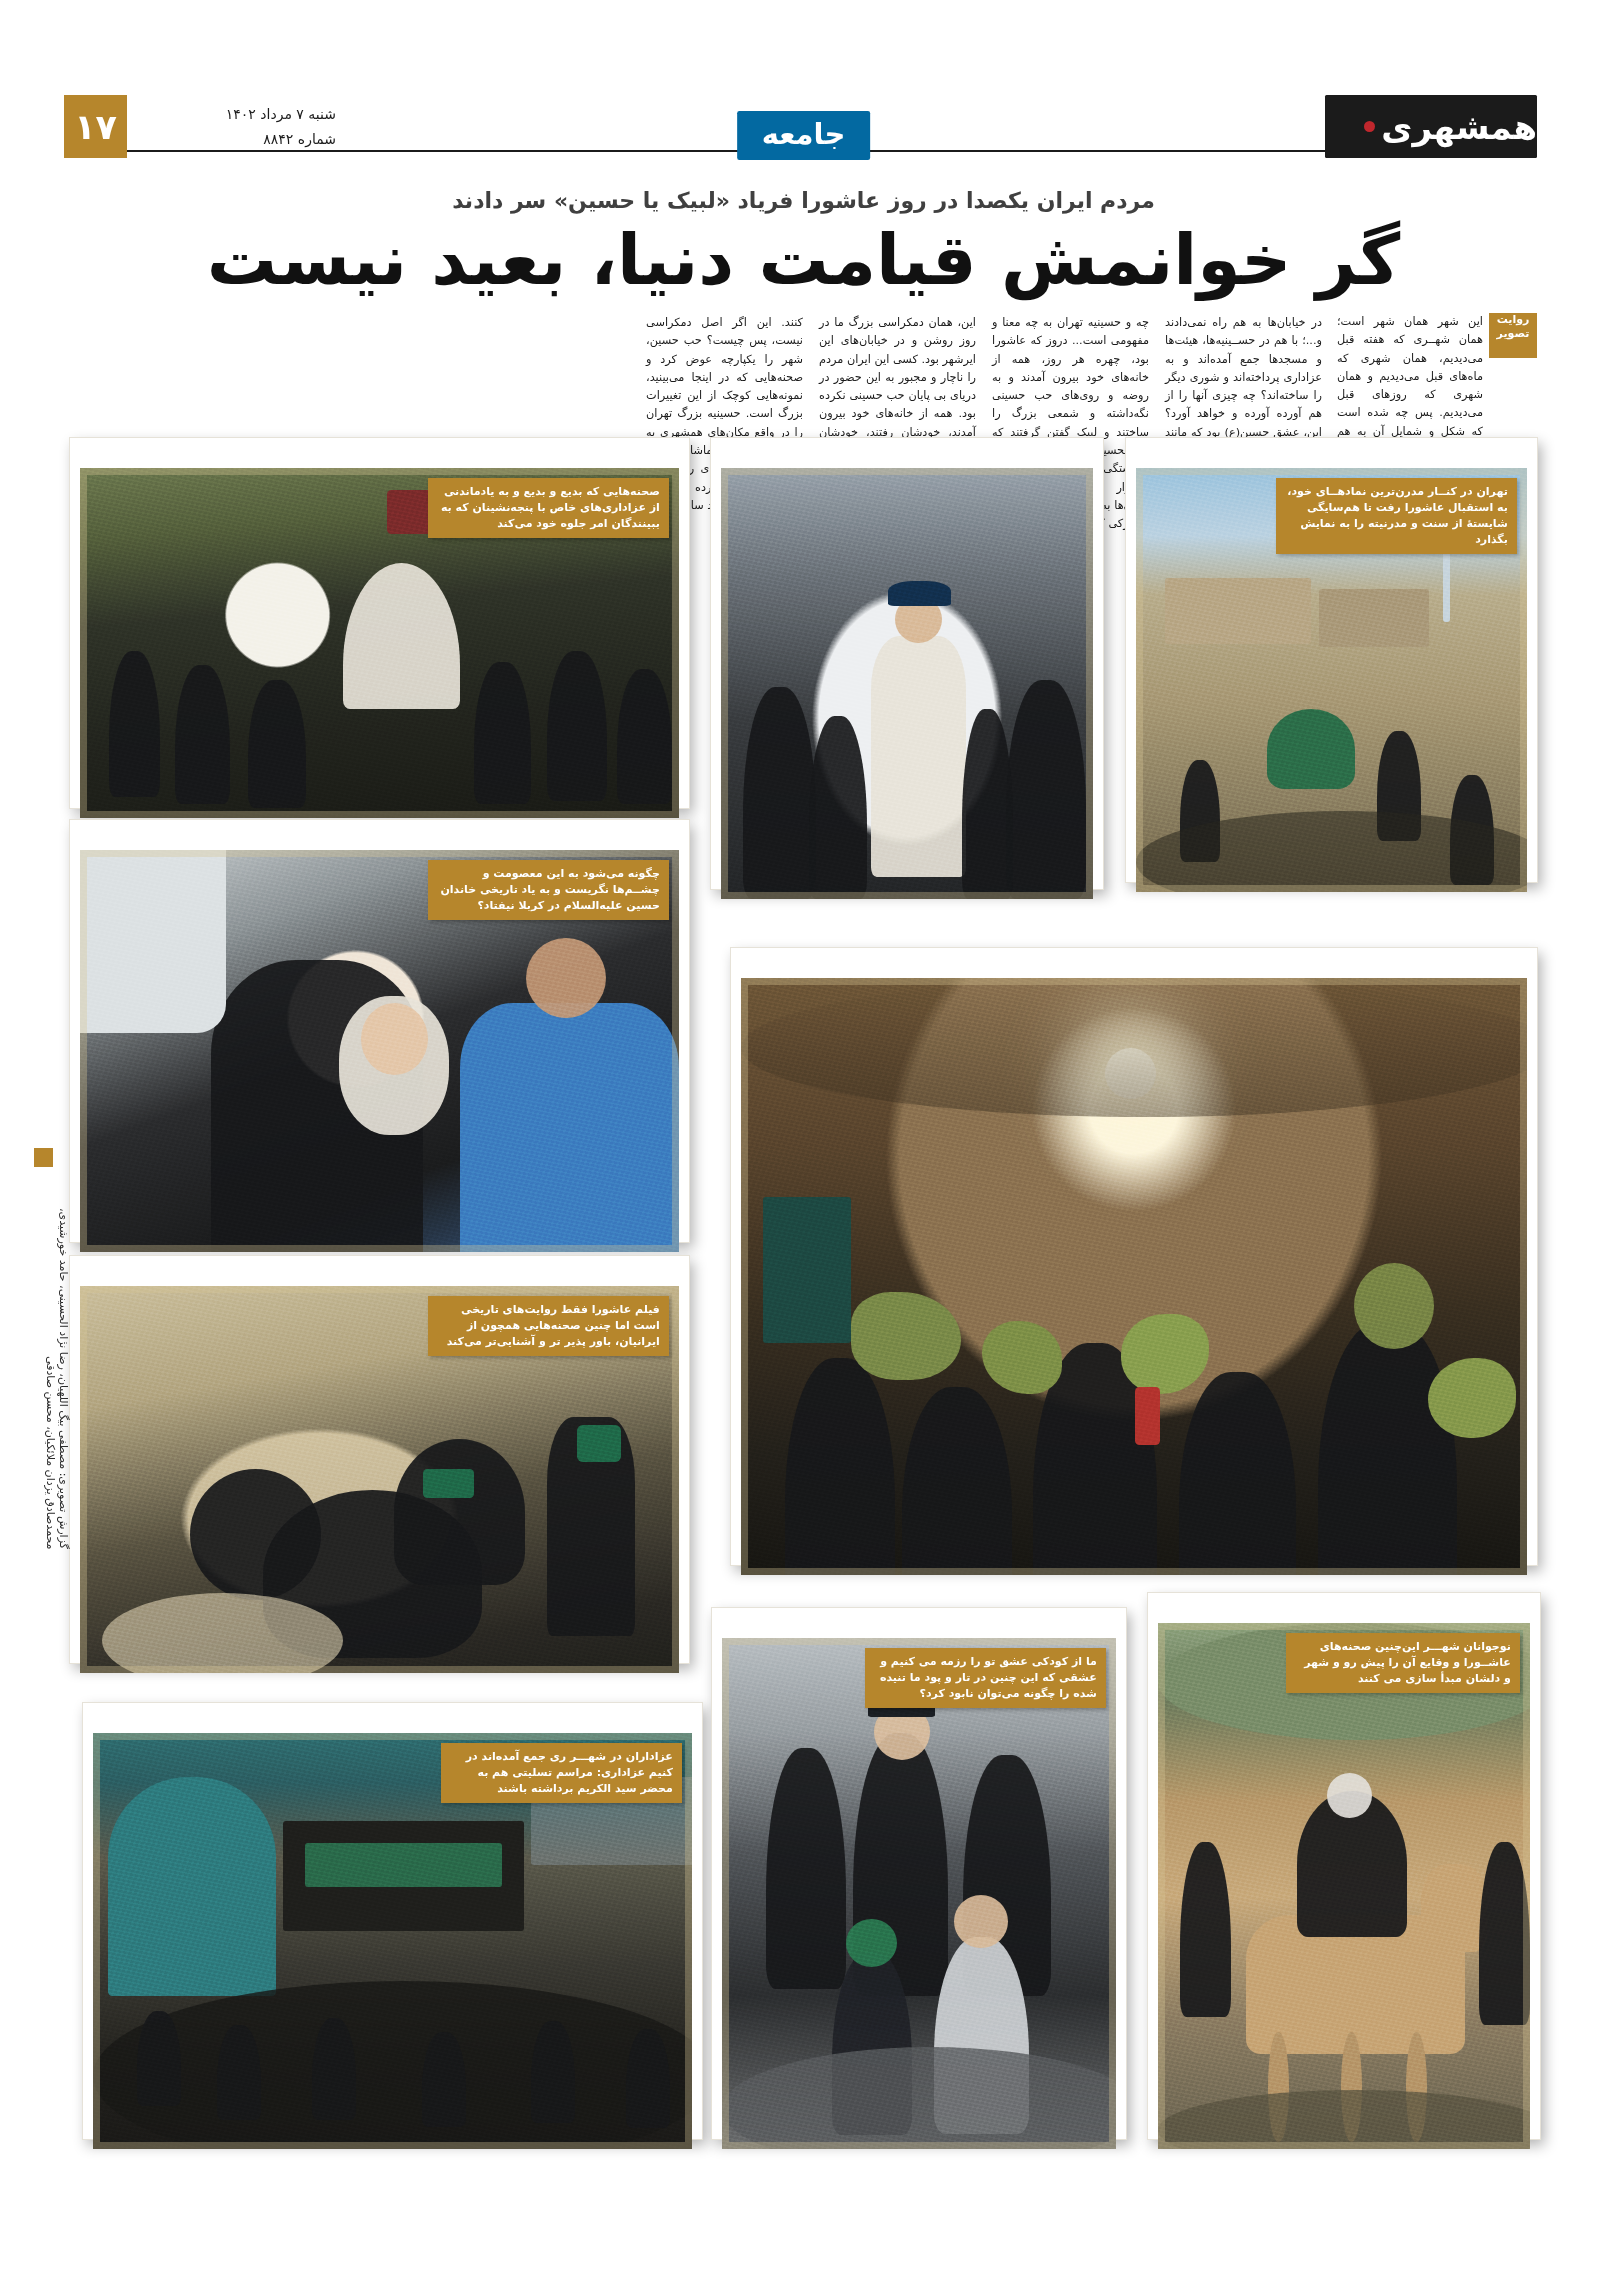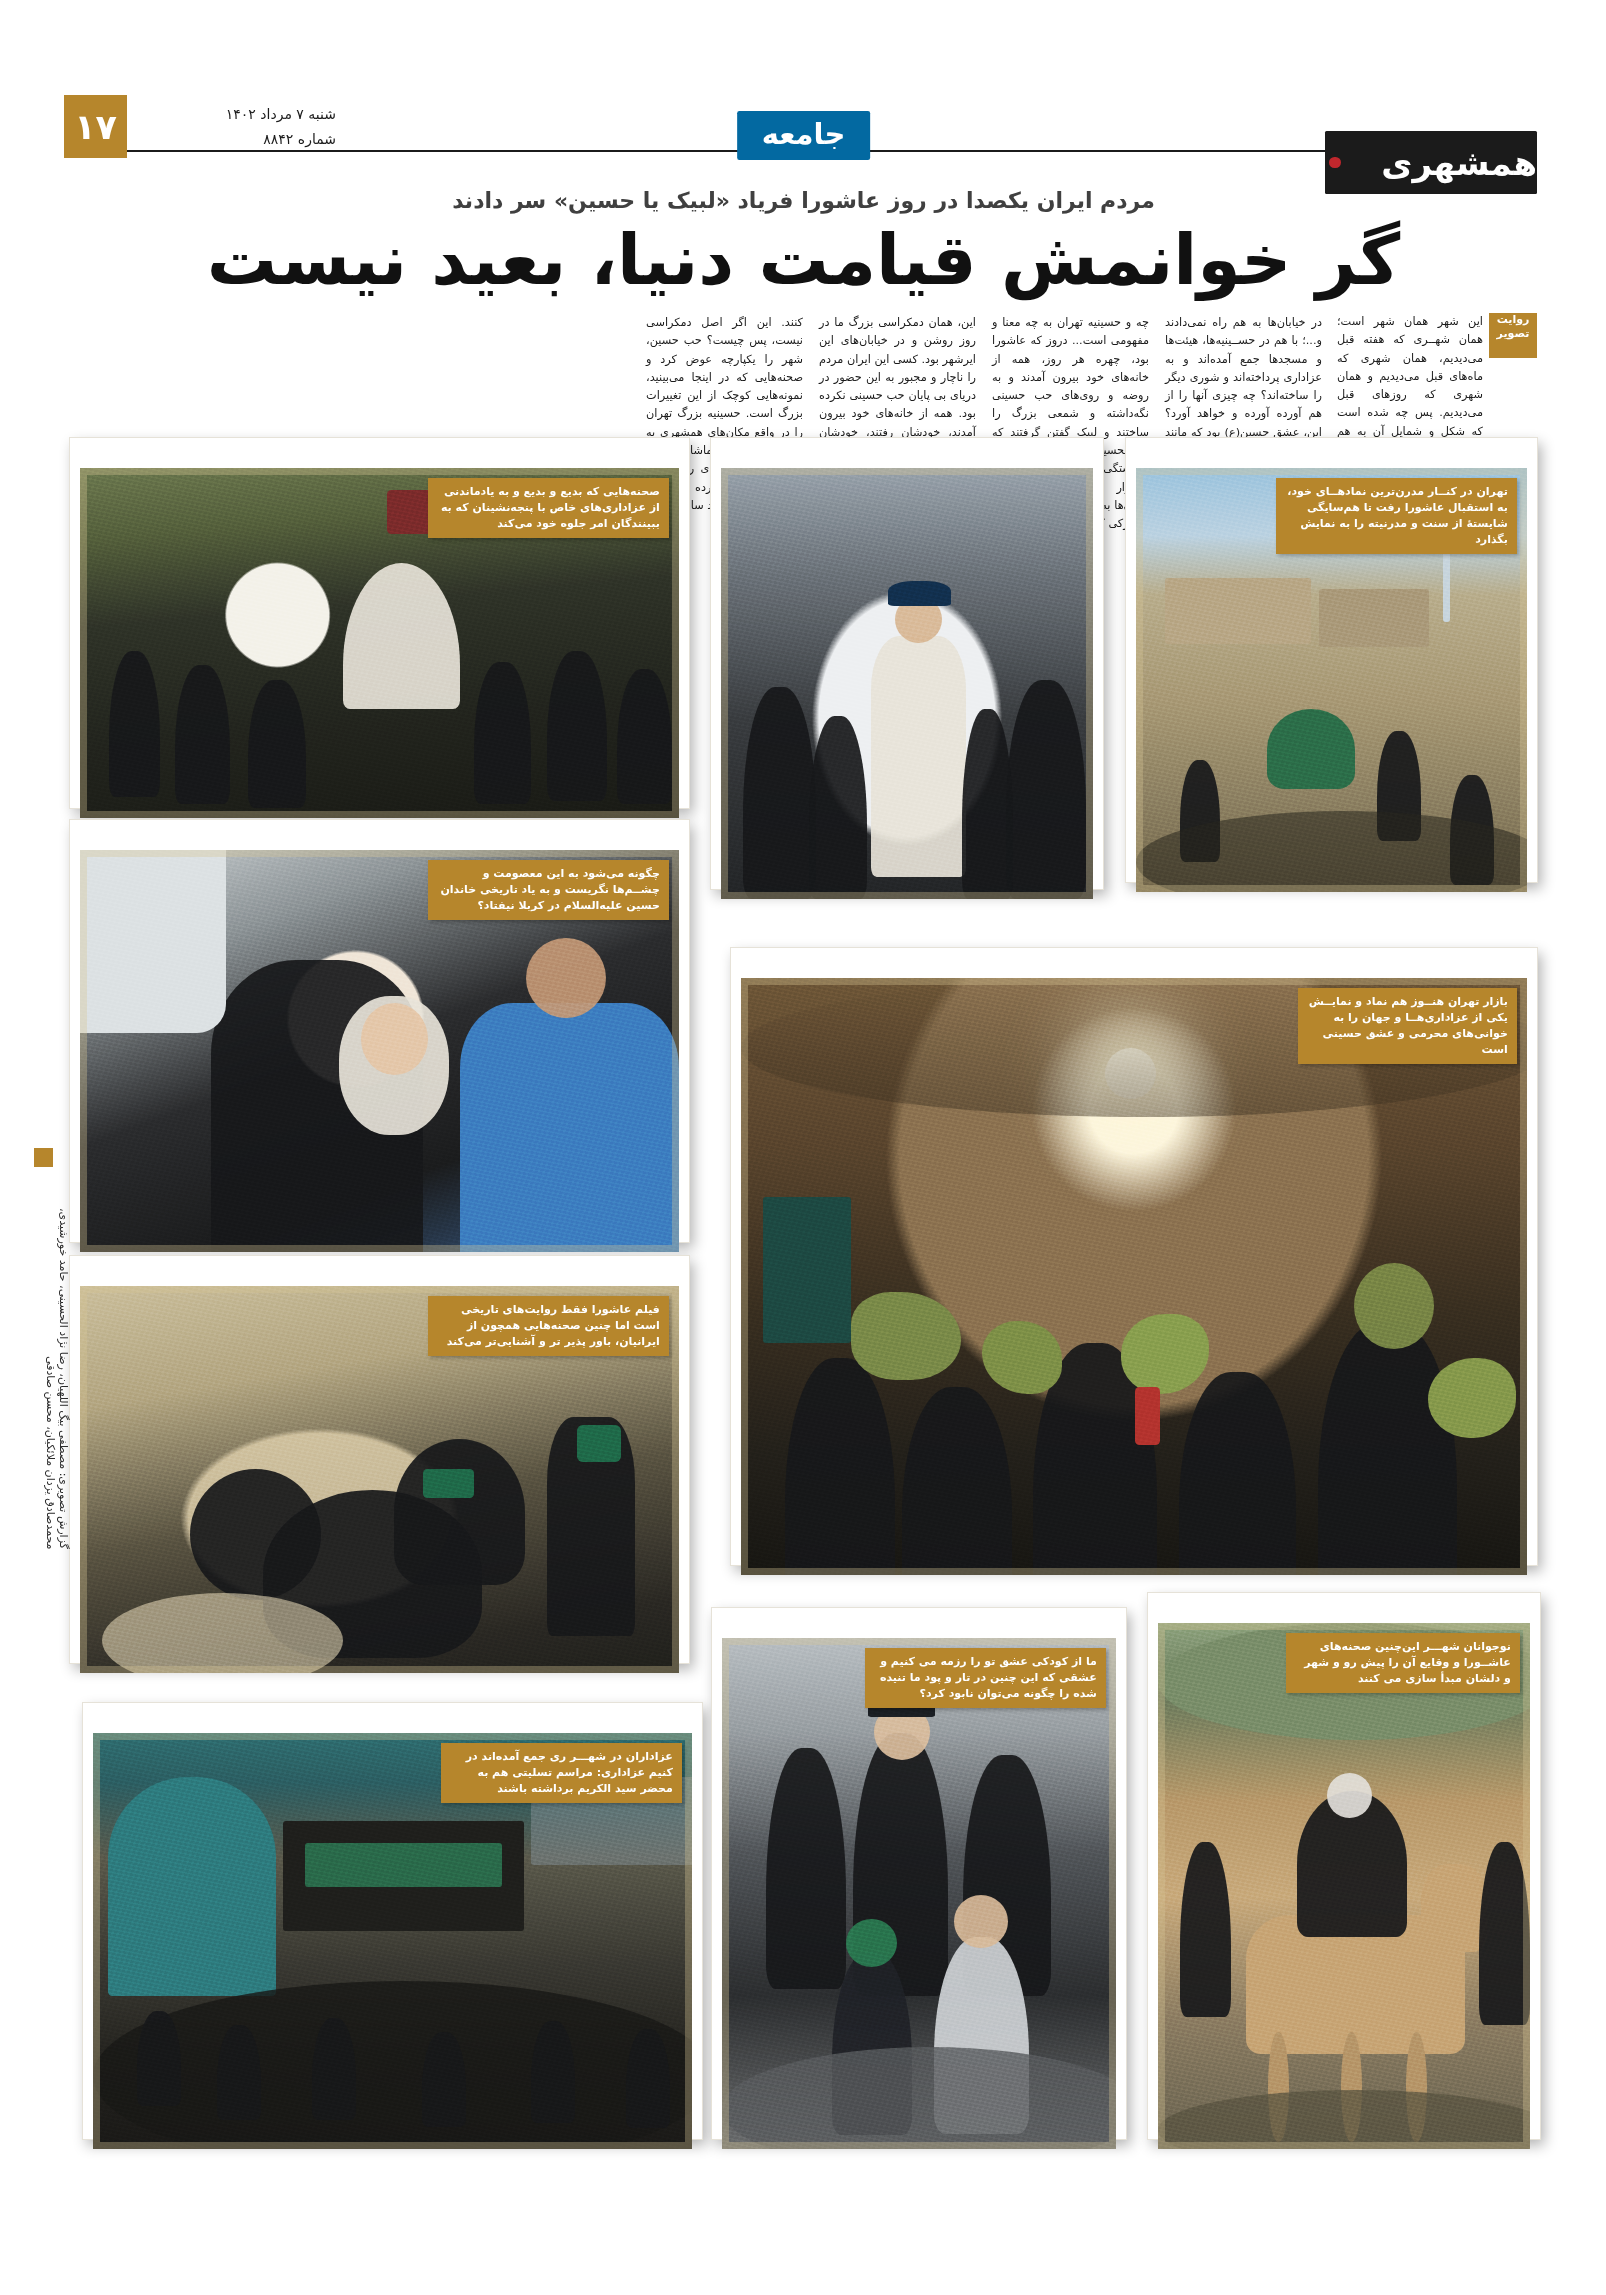--- a/index.html
+++ b/index.html
@@ -34,24 +34,23 @@
   .section-tag {
     position:absolute; top:111px; left:50%; transform:translateX(-50%);
     background:#0369a1; color:#ffffff;
     padding:5.8px 25px 8.8px 25px;
     font-size:29px; font-weight:bold; letter-spacing:0.7px;
     border-radius:2.2px;
   }
   .masthead {
     position:absolute; top:95px; right:70px; width:212px; height:63px;
     background:#1b1b1b; color:#ffffff;
-    display:flex; align-items:center; justify-content:space-between;
+    display:flex; align-items:center; justify-content:flex-start;
     font-size:34px; font-weight:bold; letter-spacing:-1.5px;
     border-radius:1.5px;
-    margin-top:36px;
   }
   .masthead-dot {
     display:inline-block; width:11.7px; height:11.7px; border-radius:50%;
     background:#c0272d; margin-right:5.8px; margin-left:4.4px;
   }
 
   
   .kicker {
     position:absolute; top:188px; left:0; width:1607px;
     text-align:center; font-size:22px; color:#404040; font-weight:600;
@@ -310,21 +309,20 @@
       <div class="fig head" style="left:613px; top:285px; width:80px; height:86px; background:#7f8e4a;"></div>
       <div class="blob" style="left:110px; top:314px; width:110px; height:88px; background:#7b8b49; border-radius:40% 60% 50% 45%;"></div>
       <div class="blob" style="left:380px; top:336px; width:88px; height:80px; background:#8aa04f; border-radius:50% 40% 55% 45%;"></div>
       <div class="blob" style="left:241px; top:343px; width:80px; height:73px; background:#7f9148; border-radius:45% 55% 40% 60%;"></div>
       <div class="blob" style="left:687px; top:380px; width:88px; height:80px; background:#879a4c; border-radius:55% 45% 50% 50%;"></div>
       <div class="blob" style="left:394px; top:409px; width:25px; height:58px; background:#b4332e; border-radius:4.4px;"></div>
       <div class="blob" style="left:22px; top:219px; width:88px; height:146px; background:#1d4a43; border-radius:2.9px;"></div>
     </div>
     <div class="tex"></div>
     <div class="frame-deco"></div>
-    <div class="caption" style="top:10.2px; right:10.2px; width:219px;">بازار تهران هنــوز هم نماد و نمایــش یکی از عزاداری‌هــا و جهان را به خوانی‌های محرمی و عشق حسینی است</div>
   </div>
 </div>
 
 <div class="photo" style="top:1702px; left:82px; width:621px; height:438px;">
   <div class="inner ph-mosque">
     <div class="figs">
       <div class="blob" style="left:14.6px; top:44px; width:168px; height:219px; background:#2e7d80; border-radius:80px 80px 4.4px 4.4px;"></div>
       <div class="blob" style="left:190px; top:88px; width:241px; height:110px; background:#1f1f1c; border-radius:2.9px;"></div>
       <div class="blob" style="left:212px; top:110px; width:197px; height:44px; background:#2a6b4b; border-radius:2.9px;"></div>
       <div class="blob" style="left:438px; top:44px; width:175px; height:88px; background:#7e8a8f; border-radius:2.9px; opacity:0.55;"></div>

